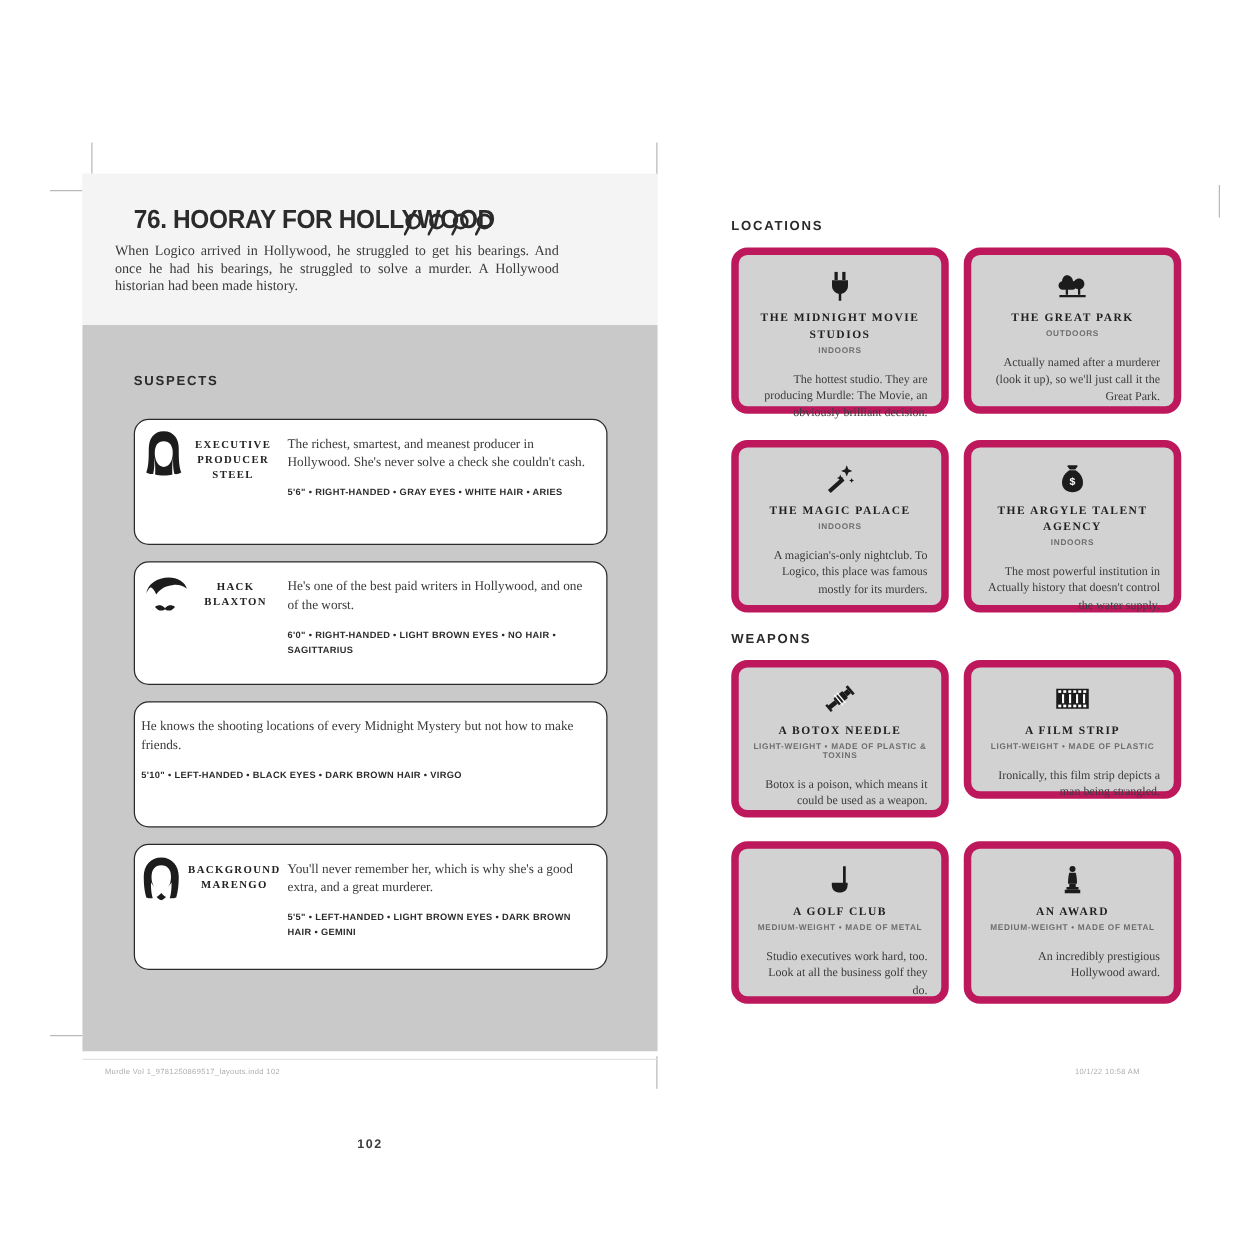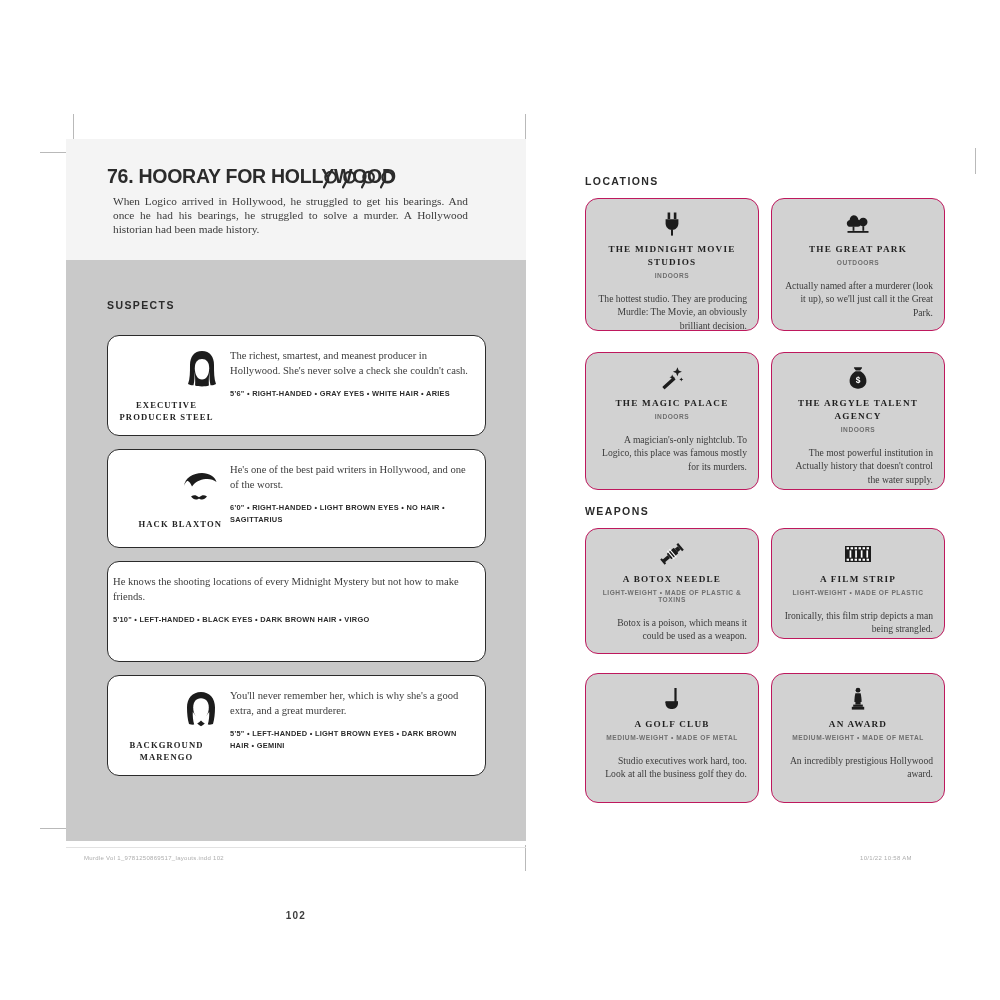--- a/index.html
+++ b/index.html
@@ -37,21 +37,21 @@
     white-space:nowrap;
     transform: scaleX(0.93);
     transform-origin: left center;
   }
   #difficulty {
     position:absolute; left:323px; top:170px;
     display:flex; gap:2px; align-items:center;
   }
   #difficulty svg { display:block; }
   #intro {
-    position:absolute; left:47px; top:55px; width:355px;
+    position:absolute; left:26px; top:55px; width:355px;
     font-family:"Liberation Serif", serif;
     font-size:11.3px; line-height:14.2px;
     color:#3a3a3a;
     text-align:justify;
   }
 
   #gray-panel {
     position:absolute; left:0; top:121px; width:460px; height:581px;
     background:#c9c9c9;
   }
@@ -65,22 +65,22 @@
   .suspect-card {
     position:absolute; left:41px; width:379px;
     background:#ffffff;
     border:1px solid #2b2b2b;
     border-radius:12px;
     box-sizing:border-box;
     display:flex;
   }
   .sc-left {
     width:117px; flex:0 0 117px;
-    display:flex; flex-direction:column;
-    align-items:flex-end; justify-content:center;
+    display:flex; 
+    align-items:flex-start; justify-content:center;
     padding:7px 3px 7px 3px;
     box-sizing:border-box;
   }
   .sc-icon { height:44px; display:flex; align-items:center; justify-content:center; }
   .sc-icon svg { display:block; }
   .sc-name {
     margin-top:6px;
     font-family:"Liberation Serif", serif;
     font-size:8.6px; font-weight:bold;
     letter-spacing:1.1px; color:#232323;
@@ -112,21 +112,21 @@
 
   
   #right-col { position:absolute; left:585px; top:175px; width:360px; }
   #loc-label { position:absolute; left:0; top:0; }
   #wep-label { position:absolute; left:0; top:330px; }
 
   .card {
     position:absolute;
     width:174px;
     background:#d2d2d2;
-    border:1px solid #be185d;
+    border:6px solid #be185d;
     border-radius:13px;
     box-sizing:border-box;
     padding:12px 11px 12px 11px;
     text-align:center;
   }
   .card-icon { height:26px; display:flex; align-items:center; justify-content:center; margin-bottom:6px; }
   .card-icon svg { display:block; }
   .card-title {
     font-family:"Liberation Serif", serif;
     font-size:9.2px; font-weight:bold; letter-spacing:1.2px;

